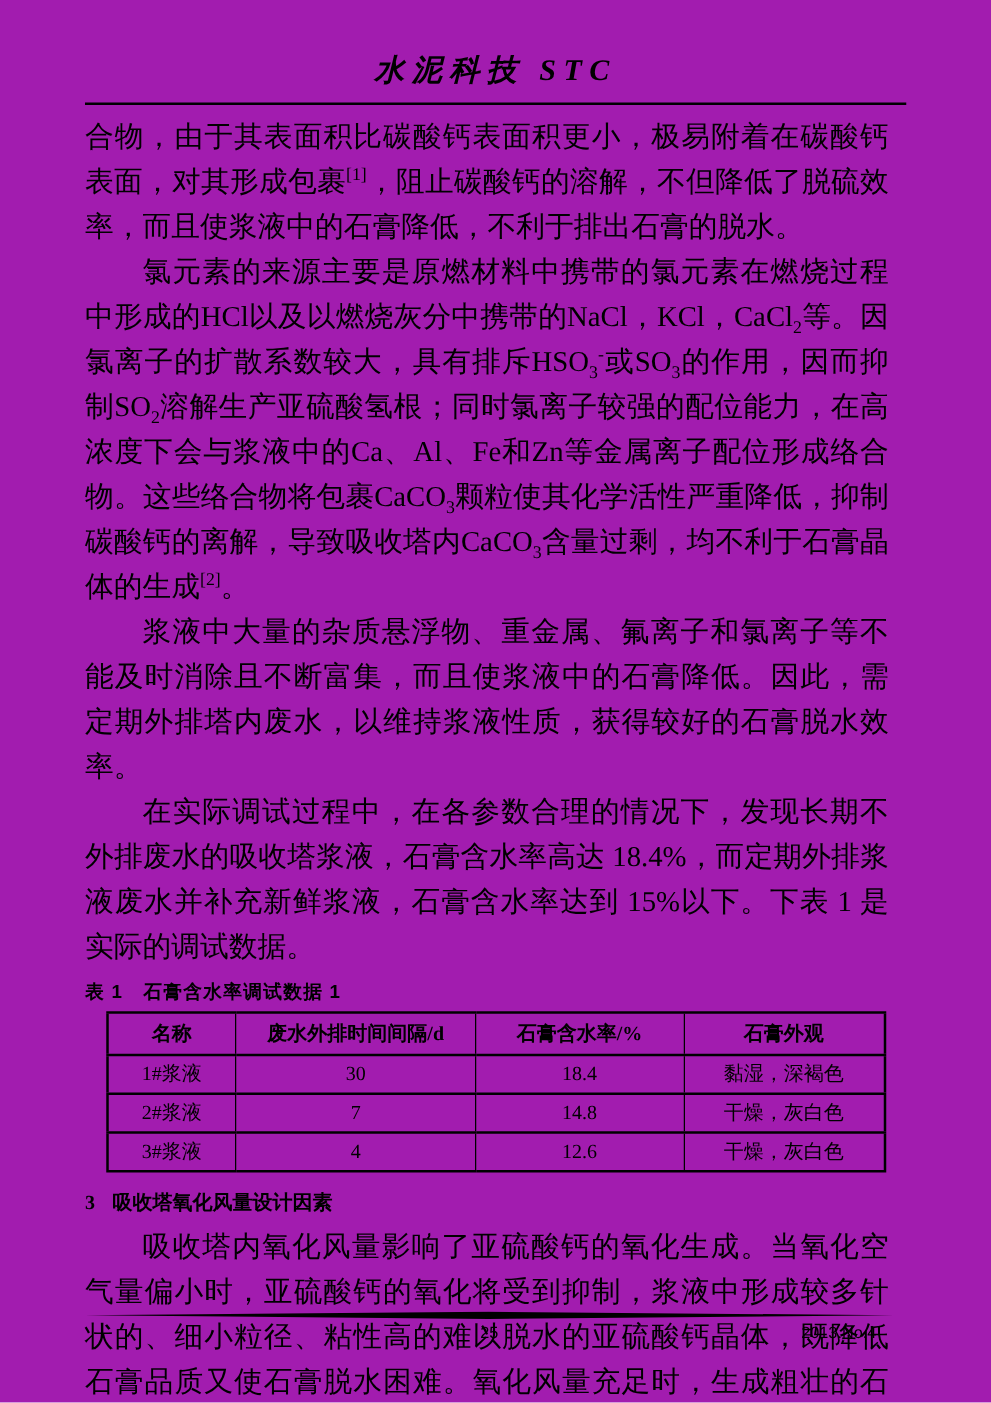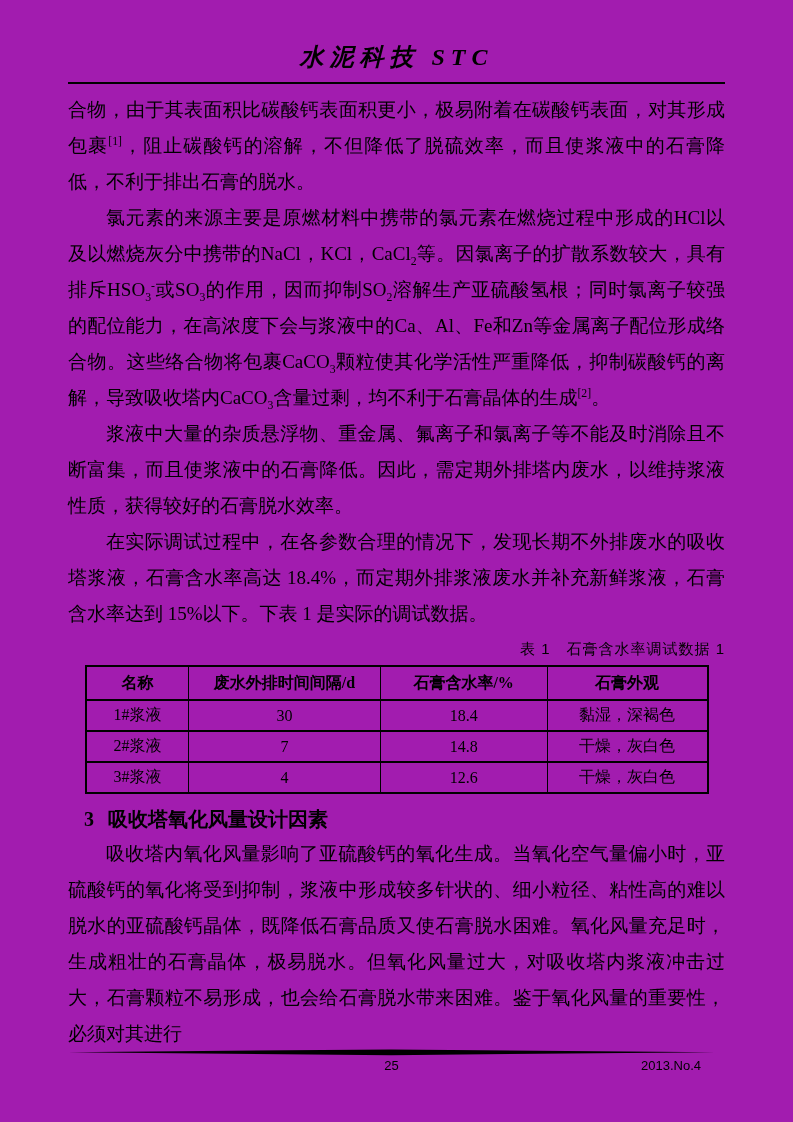--- a/index.html
+++ b/index.html
@@ -23,38 +23,38 @@
     font-weight:bold;
     font-style:italic;
   }
   .header-rule {
     border:none;
     border-top:2px solid #000;
     margin:10px 0 0 0;
   }
   
   .para {
-    margin:8px 0 0 0;
-    font-size:19px;
+    margin:8px 14px 0 0;
+    font-size:23px;
     line-height:36px;
     text-align:justify;
     text-justify:inter-ideograph;
   }
   .para.indent { text-indent:2em; margin-top:0; }
   .para.cont { margin-top:8px; }
   .para.after-head { margin-top:4px; }
   sub, sup { font-size:0.62em; line-height:0; }
   sup { vertical-align:super; }
   sub { vertical-align:sub; }
   
   .table-caption {
     font-family:"Liberation Sans","DejaVu Sans",sans-serif;
     font-size:15px;
-    font-weight:normal;
-    text-align:right;
+    font-weight:bold;
+    text-align:left;
     margin:8px 0 6px 0;
     letter-spacing:1px;
   }
   table.data-table {
     width:624px;
     margin:0 auto;
     border-collapse:collapse;
     border:2px solid #000;
     table-layout:fixed;
   }
@@ -64,22 +64,22 @@
     border-width:2px 1px;
     text-align:center;
     vertical-align:middle;
     font-size:16px;
     padding:0 2px;
   }
   .data-table th { height:32px; font-weight:bold; }
   .data-table td { height:29px; font-weight:normal; }
   
   .section-heading {
-    margin:12px 0 0 16px;
-    font-size:20px;
+    margin:12px 0 0 0;
+    font-size:16px;
     line-height:26px;
     font-weight:bold;
     font-family:"Liberation Sans","DejaVu Sans",sans-serif;
   }
   .section-heading .sec-num { margin-right:14px; font-family:"Liberation Serif","DejaVu Serif",serif; }
   
   .footer {
     position:absolute;
     left:68px; right:78px;
     bottom:44px;

